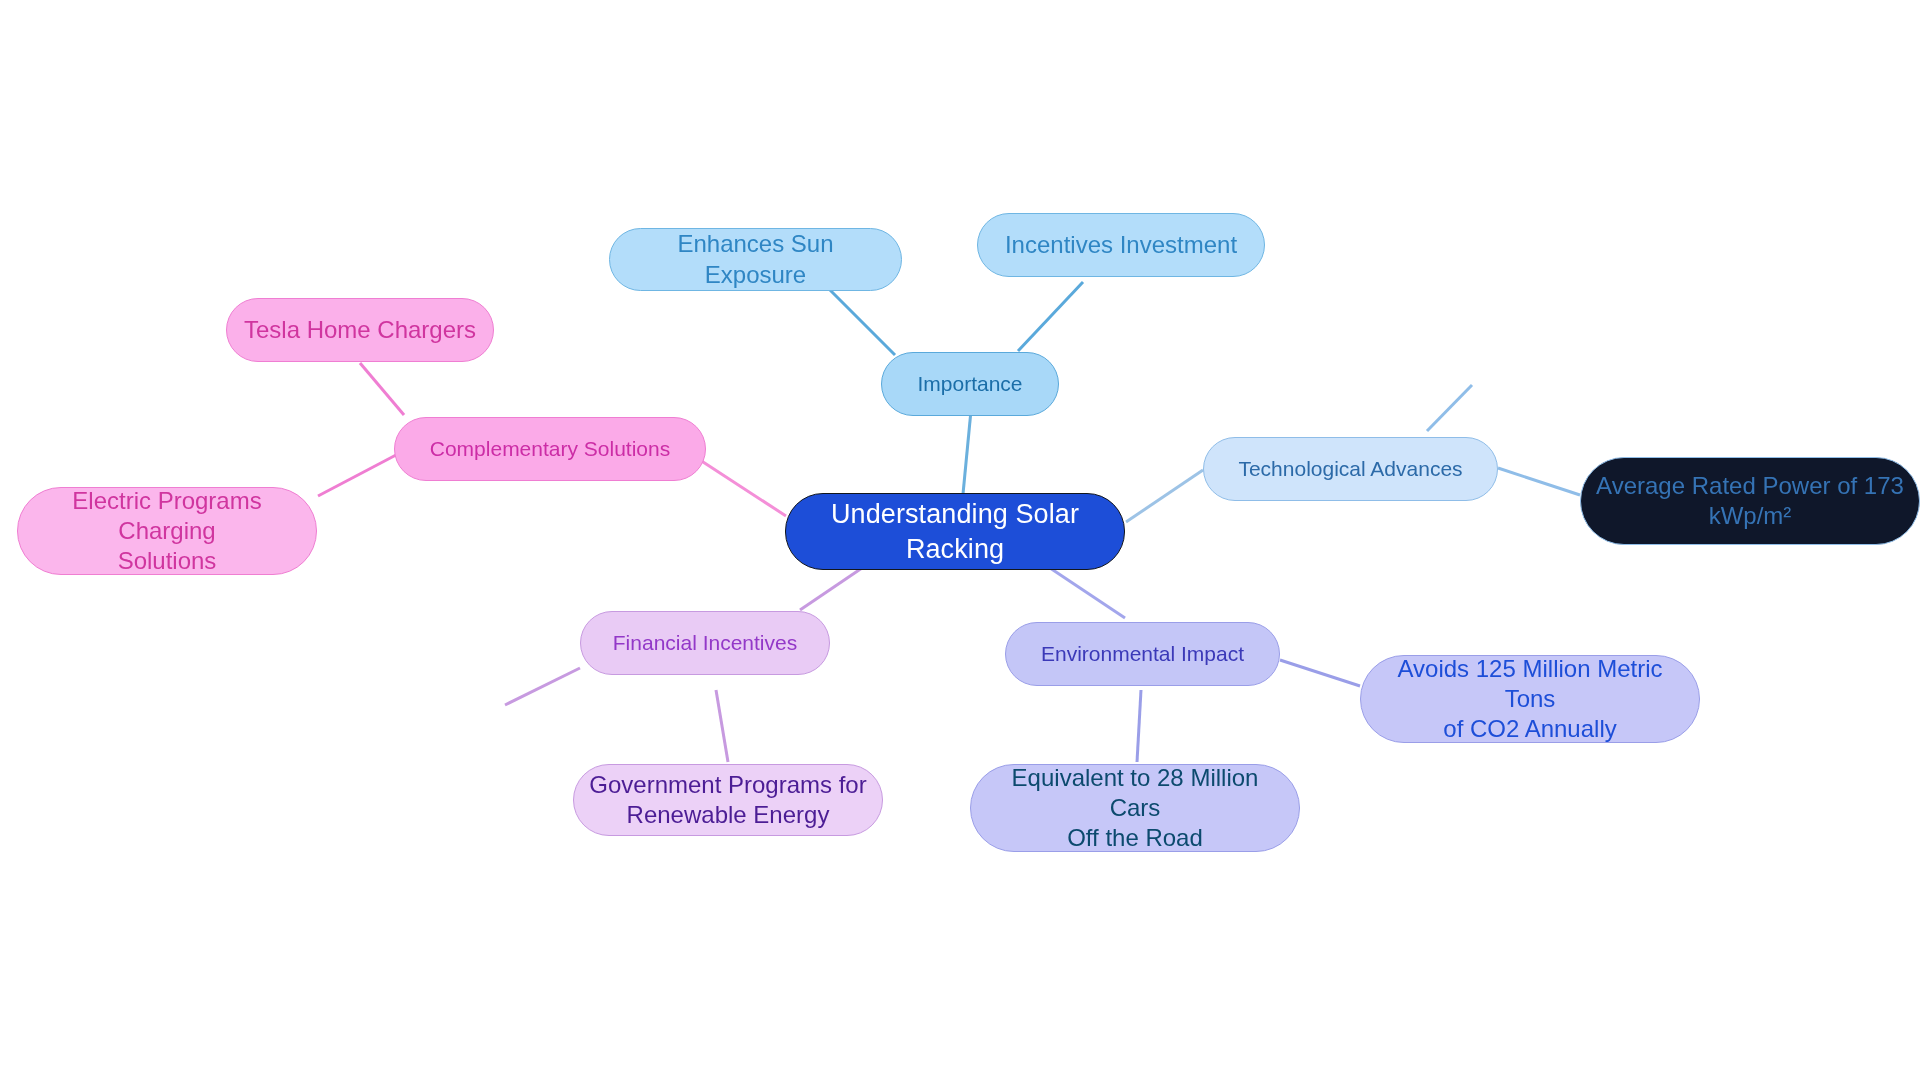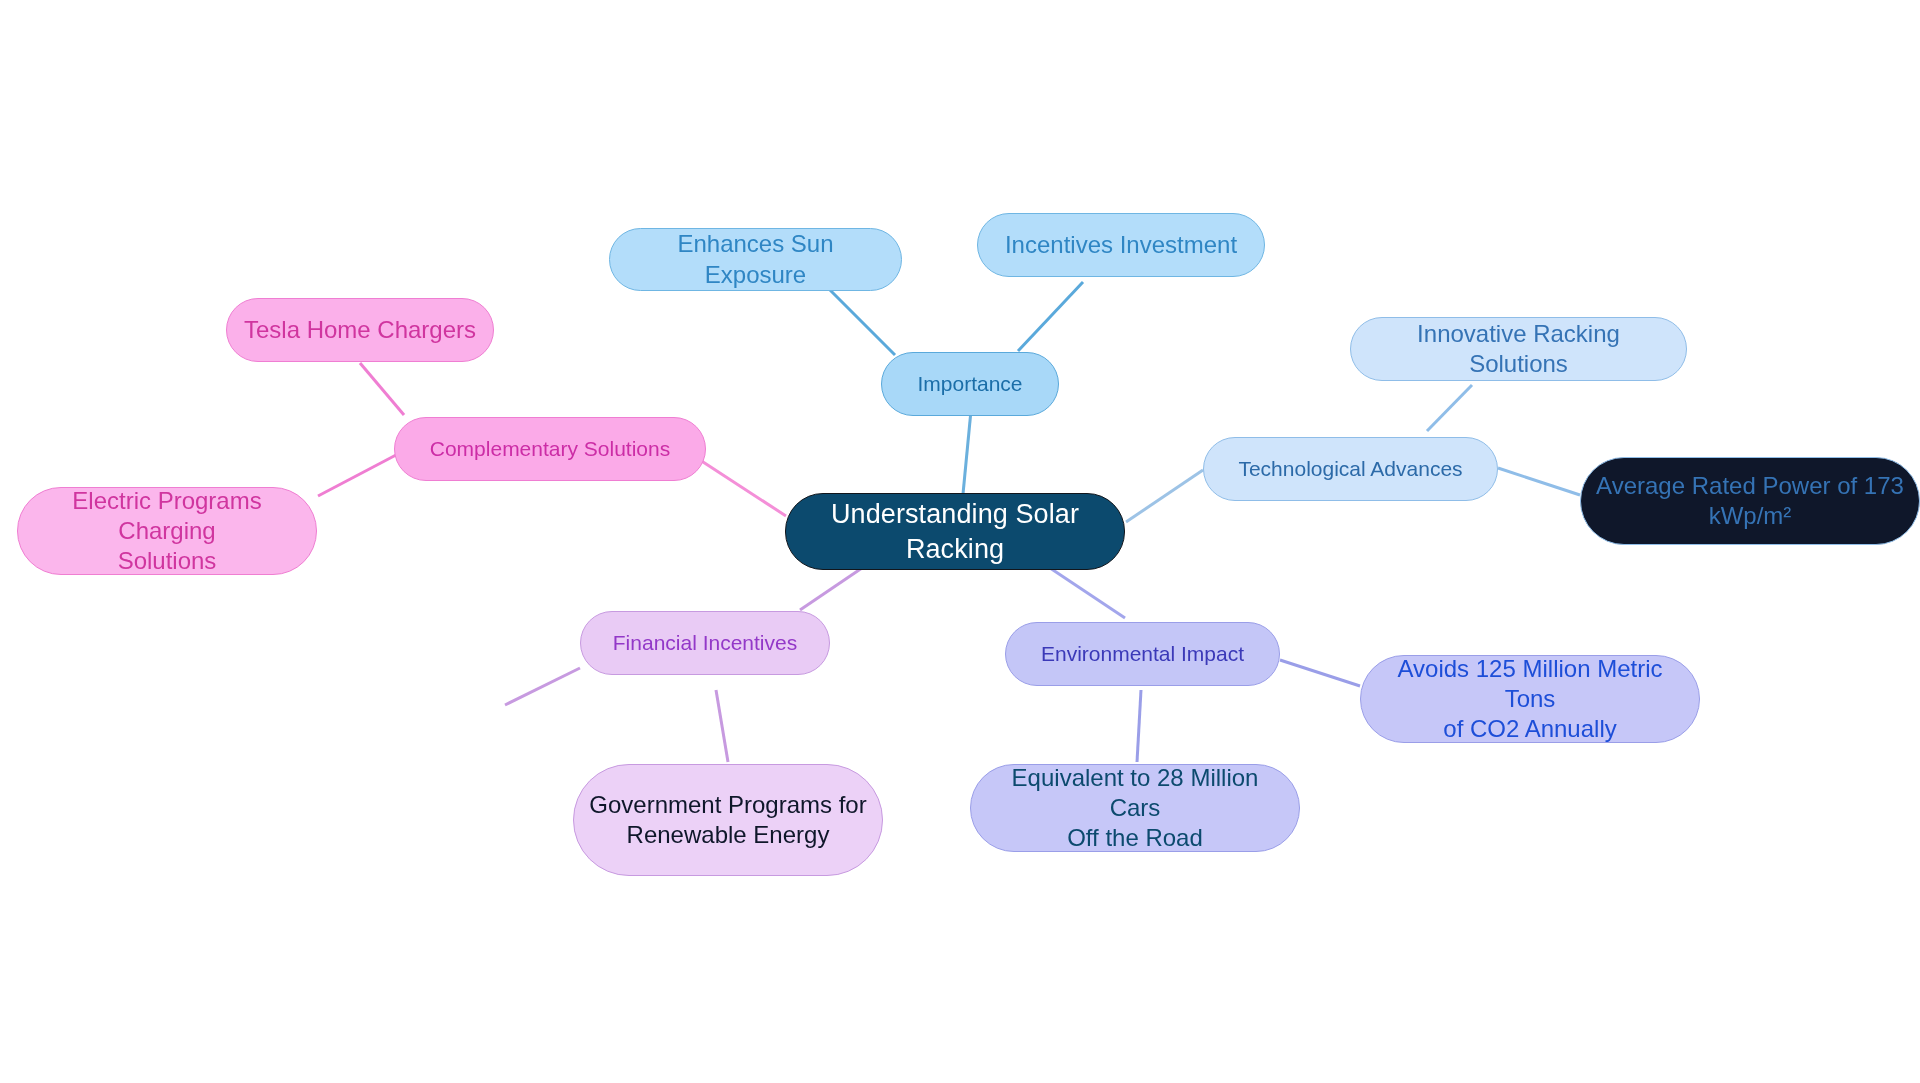--- a/index.html
+++ b/index.html
@@ -34,21 +34,21 @@
     justify-content: center;
     text-align: center;
     border-radius: 999px;
     border-style: solid;
     border-width: 1px;
     line-height: 1.26;
     white-space: pre-line;
     padding: 18px 14px;
   }
   .node.root {
-    background: #0c4a6e;
+    background: #1d4ed8;
     border-color: #12161c;
     color: #ffffff;
     font-size: 27px;
     border-radius: 38px;
     letter-spacing: 0.1px;
     text-align: center;
   }
   .node.branch { font-size: 21px; }
   .node.leaf { font-size: 24px; }
 </style>
@@ -95,44 +95,41 @@
   <div class="node leaf" style="left:609px; top:228px; width:293px; height:63px; background:#b3ddfa; border-color:#6fb6e3; color:#2f86c4;">
     <span>Enhances Sun Exposure</span>
   </div>
   <div class="node leaf" style="left:977px; top:213px; width:288px; height:64px; background:#b3ddfa; border-color:#6fb6e3; color:#2f86c4;">
     <span>Incentives Investment</span>
   </div>
 
   <div class="node branch" style="left:1203px; top:437px; width:295px; height:64px; background:#cfe4fb; border-color:#8fbde8; color:#2c6aa8;">
     <span>Technological Advances</span>
   </div>
-  <div class="node leaf" style="left:1350px; top:317px; width:337px; height:64px; background:#cfe4fb; border-color:#8fbde8; color:#3573b5;">
-    <span>Innovative Racking Solutions</span>
-  </div>
   <div class="node leaf" style="left:1580px; top:457px; width:340px; height:88px; background:#0f172a; border-color:#8fbde8; color:#3573b5;">
     <span>Average Rated Power of 173
 kWp/m²</span>
   </div>
 
   <div class="node branch" style="left:1005px; top:622px; width:275px; height:64px; background:#c4c6f7; border-color:#9a9ee8; color:#3b39b8;">
     <span>Environmental Impact</span>
   </div>
   <div class="node leaf" style="left:1360px; top:655px; width:340px; height:88px; background:#c6c7f8; border-color:#9a9ee8; color:#1d4ed8;">
     <span>Avoids 125 Million Metric Tons
 of CO2 Annually</span>
   </div>
   <div class="node leaf" style="left:970px; top:764px; width:330px; height:88px; background:#c6c7f8; border-color:#9a9ee8; color:#0c4a6e;">
     <span>Equivalent to 28 Million Cars
 Off the Road</span>
   </div>
 
   <div class="node branch" style="left:580px; top:611px; width:250px; height:64px; background:#e9cbf5; border-color:#c79ae0; color:#9338c8;">
     <span>Financial Incentives</span>
   </div>
-  <div class="node leaf" style="left:573px; top:764px; width:310px; height:112px; background:#ecd1f7; border-color:#c79ae0; color:#0f172a;">
+  <div class="node leaf" style="left:573px; top:764px; width:310px; height:72px; background:#ecd1f7; border-color:#c79ae0; color:#4c1d95;">
     <span>Government Programs for
 Renewable Energy</span>
   </div>
 
   <div class="node branch" style="left:394px; top:417px; width:312px; height:64px; background:#fbaae8; border-color:#ef7ed2; color:#cc2da6;">
     <span>Complementary Solutions</span>
   </div>
   <div class="node leaf" style="left:226px; top:298px; width:268px; height:64px; background:#fbb0ea; border-color:#ef7ed2; color:#d0359f;">
     <span>Tesla Home Chargers</span>
   </div>

